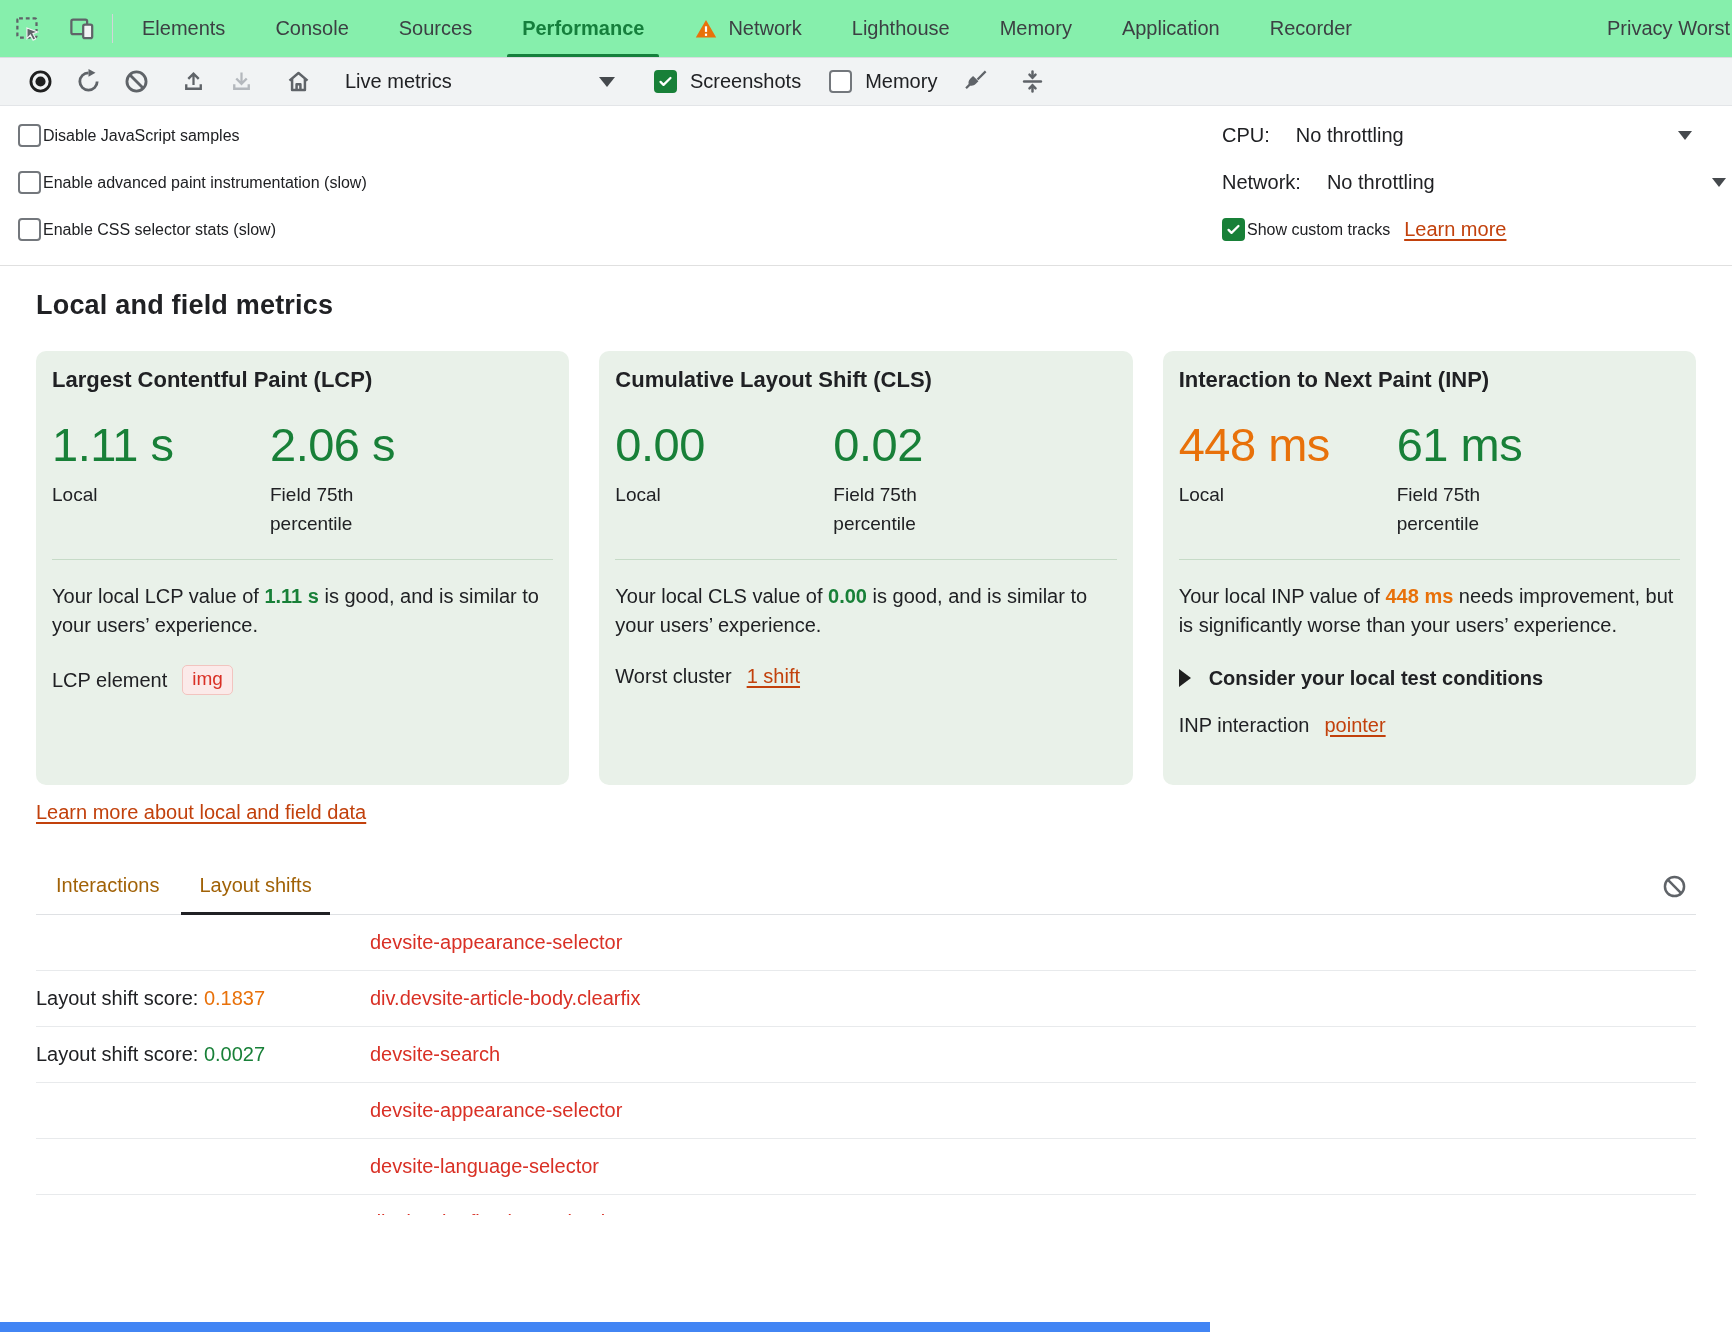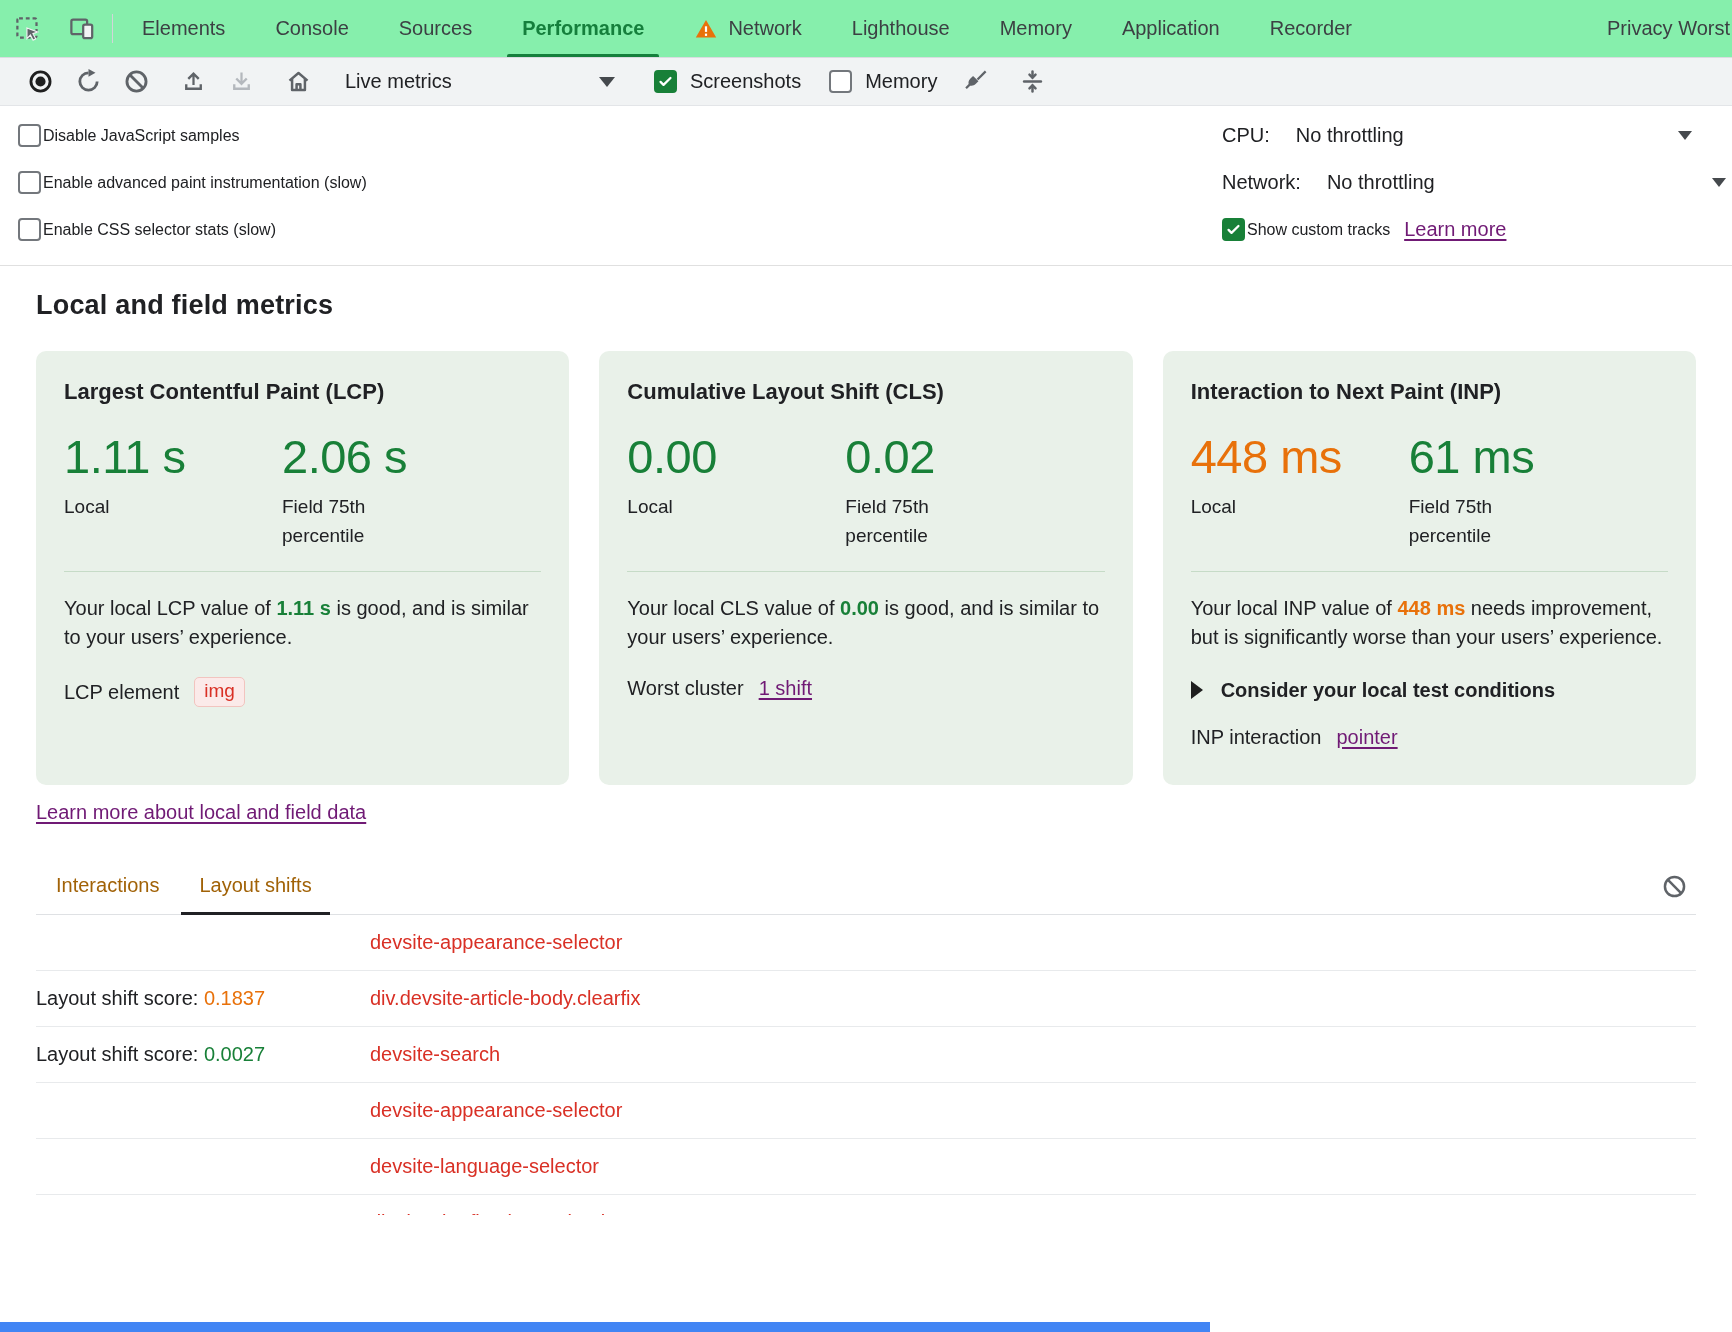--- a/index.html
+++ b/index.html
@@ -32,28 +32,28 @@
   .cb.checked svg { display:block; }
 
   
   .settings { background:#fff; display:flex; padding:6px 18px 12px 18px; border-bottom:1px solid #e0e0e0; }
   .settings-left { flex:1; }
   .set-row { height:47px; display:flex; align-items:center; gap:2px; font-size:16px; cursor:pointer; }
   .settings-right { width:492px; flex:none; }
   .sel-row { height:47px; display:flex; align-items:center; font-size:20px; position:relative; }
   .sel-label { margin-right:26px; }
   .sel-caret { position:absolute; top:19px; border-left-width:7px; border-right-width:7px; border-top-width:9px; }
-  .link { color:#701a75; text-decoration:underline; text-underline-offset:3px; cursor:pointer; }
+  .link { color:#c2410c; text-decoration:underline; text-underline-offset:3px; cursor:pointer; }
   .gap14 { margin-left:14px; }
 
   
   .content { padding:16px 36px 0; }
   .metrics-heading { font-size:27px; font-weight:700; margin:8px 0 30px; letter-spacing:0.2px; }
   .cards { display:grid; grid-template-columns:repeat(3,1fr); gap:30px; }
-  .card { background:#e9f1e9; border-radius:10px; padding:28px; height:434px; }
+  .card { background:#e9f1e9; border-radius:10px; padding:16px; height:434px; }
   .card-title { font-size:22px; font-weight:700; margin-bottom:28px; }
   .values { display:grid; grid-template-columns:218px 1fr; }
   .big { font-size:47px; line-height:1.0; letter-spacing:-0.5px; }
   .green { color:#188038; }
   .orange { color:#e8710a; }
   .vlabel { font-size:19px; line-height:1.55; margin-top:12px; max-width:130px; }
   .card-divider { height:1px; background:#c6dbc7; margin:20px 0 22px; }
   .desc { font-size:20px; line-height:1.47; }
   .desc .dval { font-weight:700; }
   .extra-row { margin-top:24px; display:flex; align-items:center; gap:15px; font-size:20px; }

